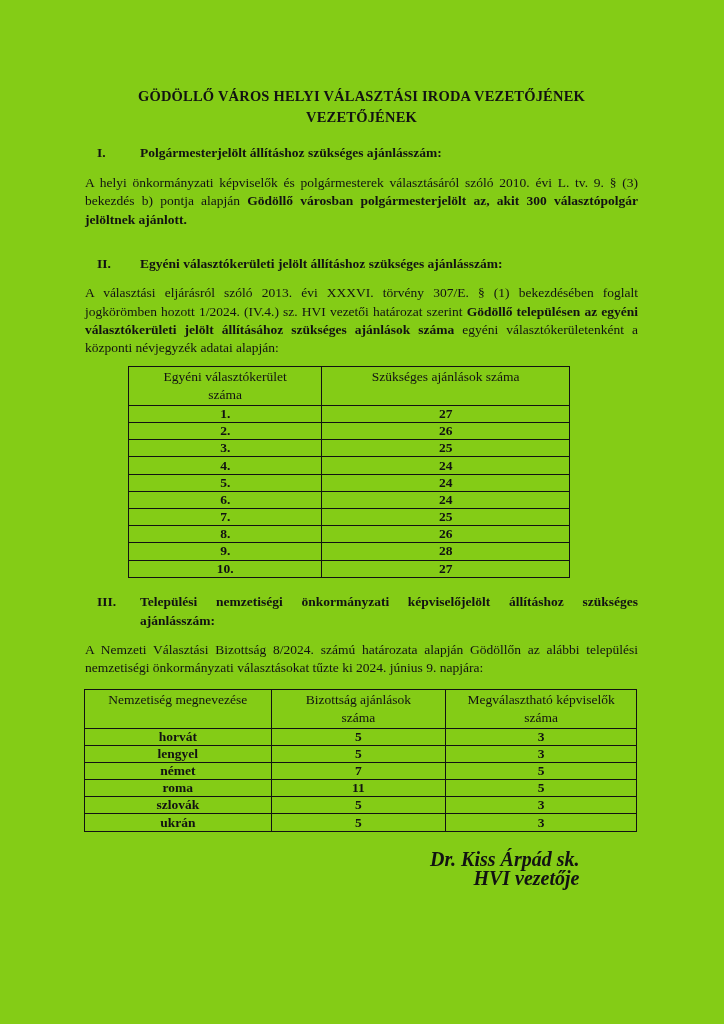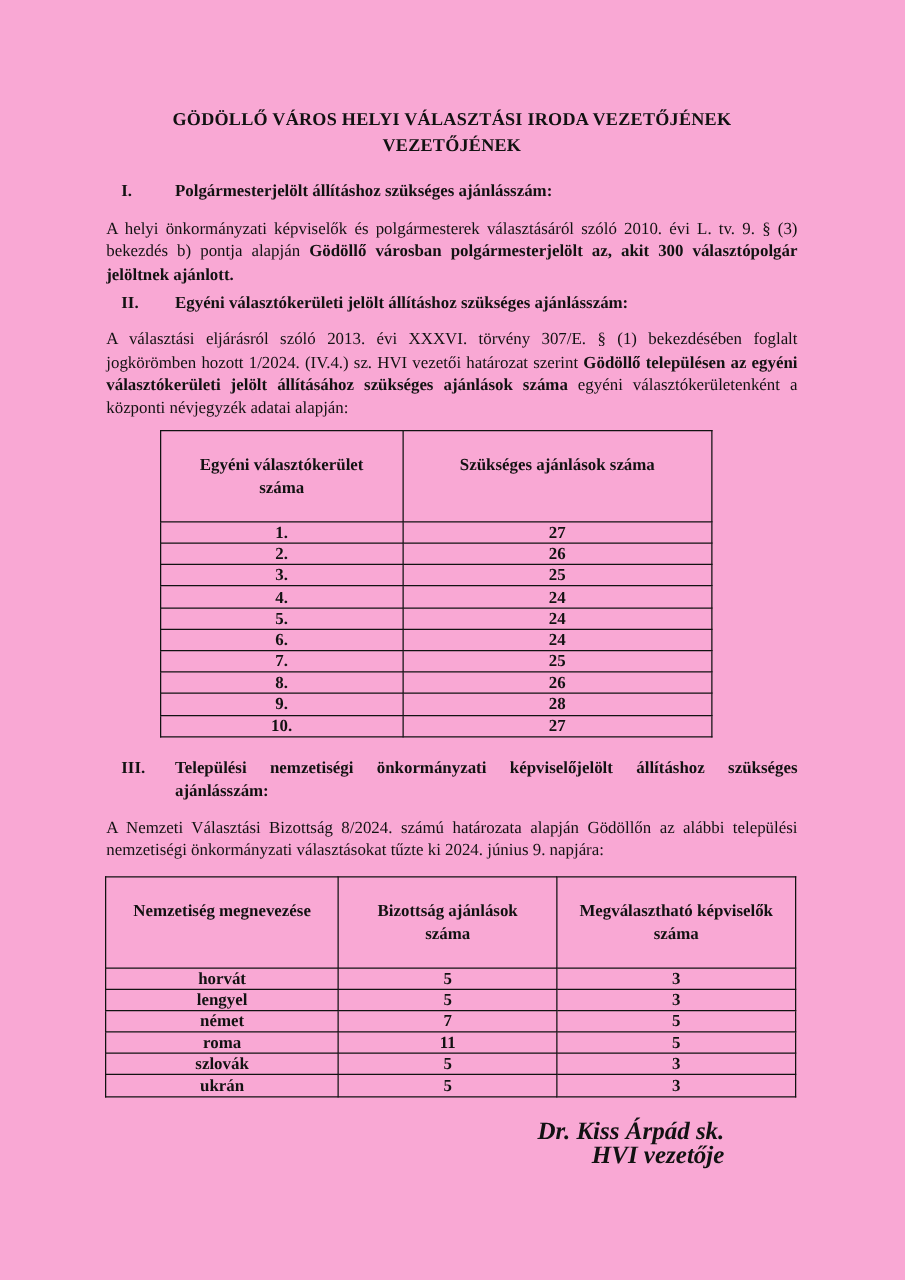--- a/index.html
+++ b/index.html
@@ -6,21 +6,21 @@
     margin: 0;
     padding: 0;
     background: #ffffff;
   }
   .page {
     position: relative;
     width: 724px;
     height: 1024px;
     box-sizing: border-box;
     padding: 86px 86px 20px 85px;
-    background: #f9a8d4;
+    background: #84cc16;
     color: #121212;
     font-family: "Liberation Serif", "DejaVu Serif", serif;
     font-size: 13.5px;
     overflow: hidden;
   }
   .doc-title {
     margin: 0;
     text-align: center;
     font-weight: 700;
     font-size: 14.5px;
@@ -30,21 +30,21 @@
   .doc-title .title-line { display: block; }
 
   .sec-heading {
     display: flex;
     margin: 15px 0 0 12px;
     font-weight: 700;
     line-height: 19px;
   }
   .sec-heading .numeral { flex: none; width: 43px; }
   .sec-heading .htext { flex: 1; text-align: justify; }
-  .sec-heading.h2 { margin-top: 3px; align-items: flex-end; }
+  .sec-heading.h2 { margin-top: 25px; align-items: flex-end; }
   .sec-heading.h3 { margin-top: 14px; }
 
   .para {
     margin: 12px 0 0 0;
     text-align: justify;
     line-height: 18.4px;
   }
   .para.p2 { margin-top: 11px; }
   .para.p3 { margin-top: 11px; }
   .para strong { font-weight: 700; }
@@ -53,24 +53,24 @@
     border-collapse: collapse;
     font-weight: 700;
     font-size: 13.5px;
   }
   th, td {
     border: 1.5px solid #121212;
     text-align: center;
   }
   th {
     vertical-align: top;
-    padding: 18px 6px;
+    padding: 1px 6px;
     line-height: 18px;
     white-space: pre-line;
-    font-weight: 700;
+    font-weight: 400;
   }
   td {
     padding: 0 4px;
     height: 16.2px;
     line-height: 16px;
   }
   .t1 { margin: 8px 0 0 43px; width: 442px; }
   .t1 th:nth-child(1) { width: 190px; }
   .t1 th:nth-child(2) { width: 252px; }
   .t2 { margin: 11px 0 0 -1px; width: 553px; }

